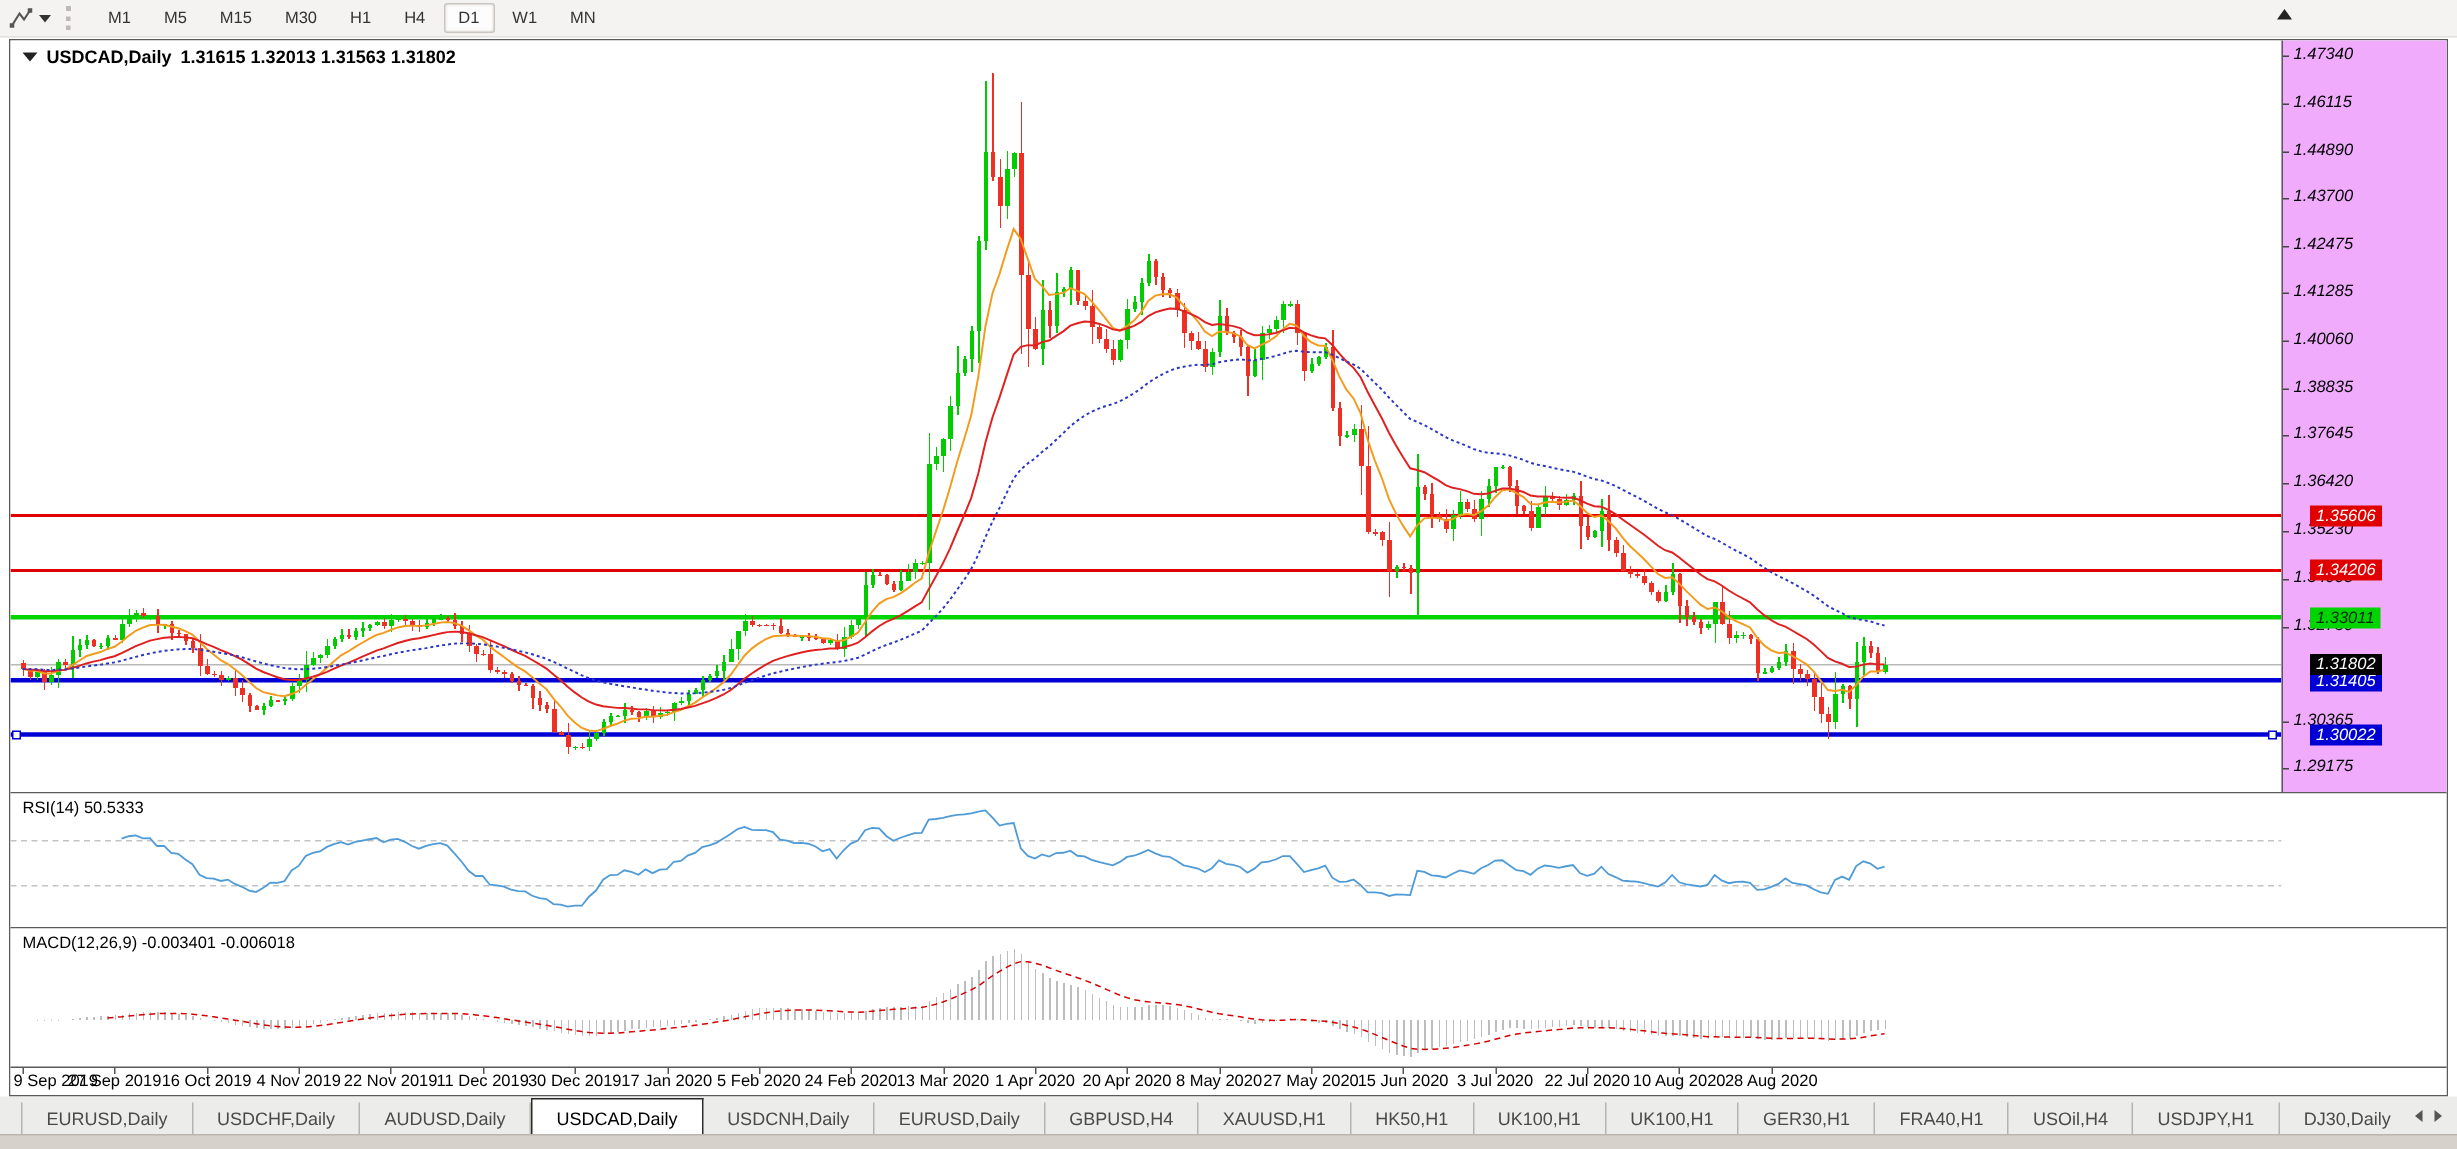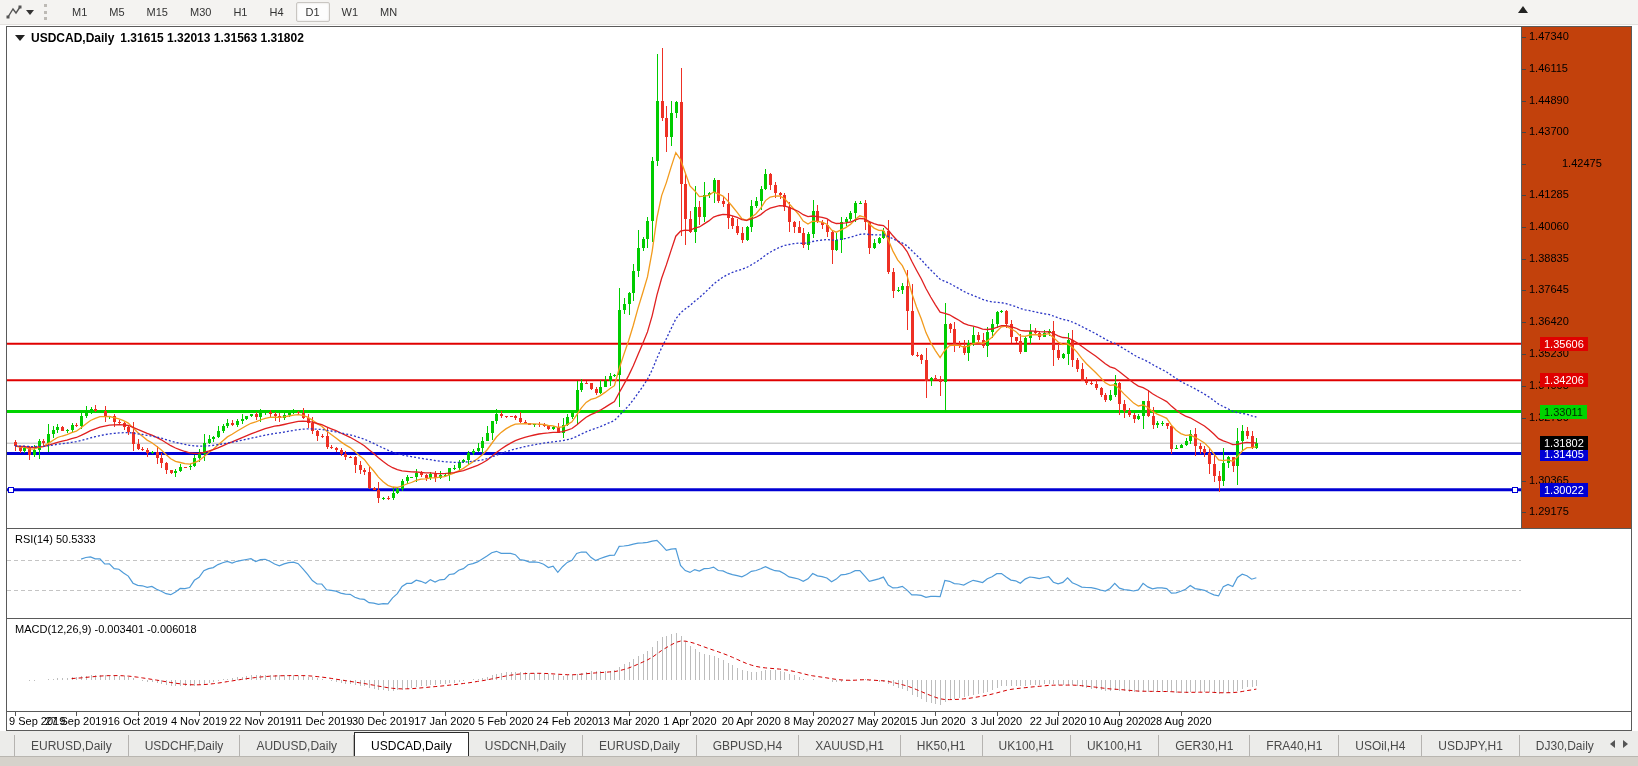--- a/index.html
+++ b/index.html
@@ -14,21 +14,21 @@
   .tf-group{display:flex;align-items:center;gap:2px;}
   .tfbtn{font-size:11px;color:#333;padding:3px 9px;border:1px solid transparent;border-radius:2px;cursor:pointer;}
   .tfbtn.active{background:#fdfdfd;border-color:#c9c6c2;box-shadow:inset 0 0 2px #d8d5d0;}
   .tb-overflow{position:absolute;left:1518px;top:6px;width:0;height:0;
     border-left:5px solid transparent;border-right:5px solid transparent;border-bottom:7px solid #222;}
   
   .chart-window{position:absolute;left:6px;top:26px;width:1626px;height:705px;background:#fff;
     border:1px solid #5a5a5a;box-sizing:border-box;}
   .pane{position:absolute;left:0;width:1624px;background:#fff;border-bottom:1px solid #5a5a5a;box-sizing:border-box;}
   .plot{position:absolute;left:0;top:0;}
-  .scale{position:absolute;left:1514px;top:0;bottom:0;right:0;border-left:1px solid #5a5a5a;background:#c2410c;}
+  .scale{position:absolute;left:1514px;top:0;bottom:0;right:0;border-left:1px solid #5a5a5a;background:#f0abfc;font-style:italic;}
   .ptick{position:absolute;left:7px;font-size:11px;color:#000;white-space:nowrap;}
   .ptickmark{position:absolute;left:0;width:4px;height:1px;background:#444;}
   .badge{position:absolute;left:18px;font-size:11px;padding:0 4px;height:14px;line-height:14px;
     color:#fff;white-space:nowrap;}
   .pane-title{position:absolute;left:8px;top:4px;font-size:12px;font-weight:700;color:#000;
     display:flex;align-items:center;gap:6px;}
   .collapse-tri{width:0;height:0;border-left:5px solid transparent;border-right:5px solid transparent;
     border-top:6px solid #222;display:inline-block;cursor:pointer;}
   .ind-label{position:absolute;left:8px;top:4px;font-size:11px;color:#000;}
   .handle{position:absolute;width:6px;height:6px;background:#fff;border:1px solid #0000d4;box-sizing:border-box;}
@@ -626,21 +626,21 @@
     <div class="scale" id="scale-main">
         <div class="ptickmark" style="top: 9.93542px;"></div>
         <div class="ptick" style="top: 2.93542px;">1.47340</div>
         <div class="ptickmark" style="top: 41.9641px;"></div>
         <div class="ptick" style="top: 34.9641px;">1.46115</div>
         <div class="ptickmark" style="top: 73.9927px;"></div>
         <div class="ptick" style="top: 66.9927px;">1.44890</div>
         <div class="ptickmark" style="top: 105.106px;"></div>
         <div class="ptick" style="top: 98.1062px;">1.43700</div>
         <div class="ptickmark" style="top: 137.135px;"></div>
-        <div class="ptick" style="top: 130.135px; margin-left: 33px;">1.42475</div>
+        <div class="ptick" style="top: 130.135px;">1.42475</div>
         <div class="ptickmark" style="top: 168.248px;"></div>
         <div class="ptick" style="top: 161.248px;">1.41285</div>
         <div class="ptickmark" style="top: 200.277px;"></div>
         <div class="ptick" style="top: 193.277px;">1.40060</div>
         <div class="ptickmark" style="top: 232.306px;"></div>
         <div class="ptick" style="top: 225.306px;">1.38835</div>
         <div class="ptickmark" style="top: 263.419px;"></div>
         <div class="ptick" style="top: 256.419px;">1.37645</div>
         <div class="ptickmark" style="top: 295.448px;"></div>
         <div class="ptick" style="top: 288.448px;">1.36420</div>

